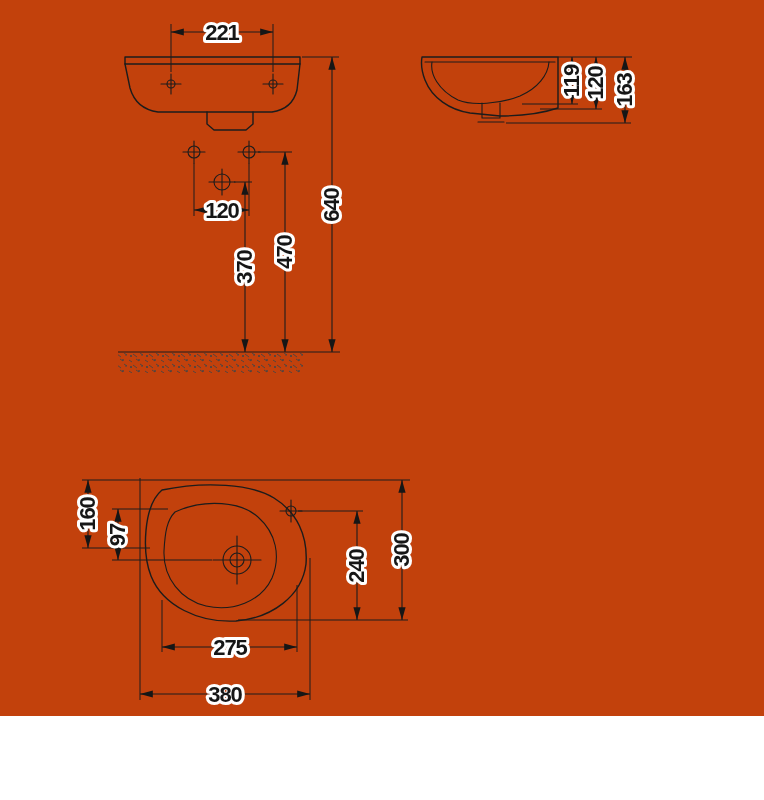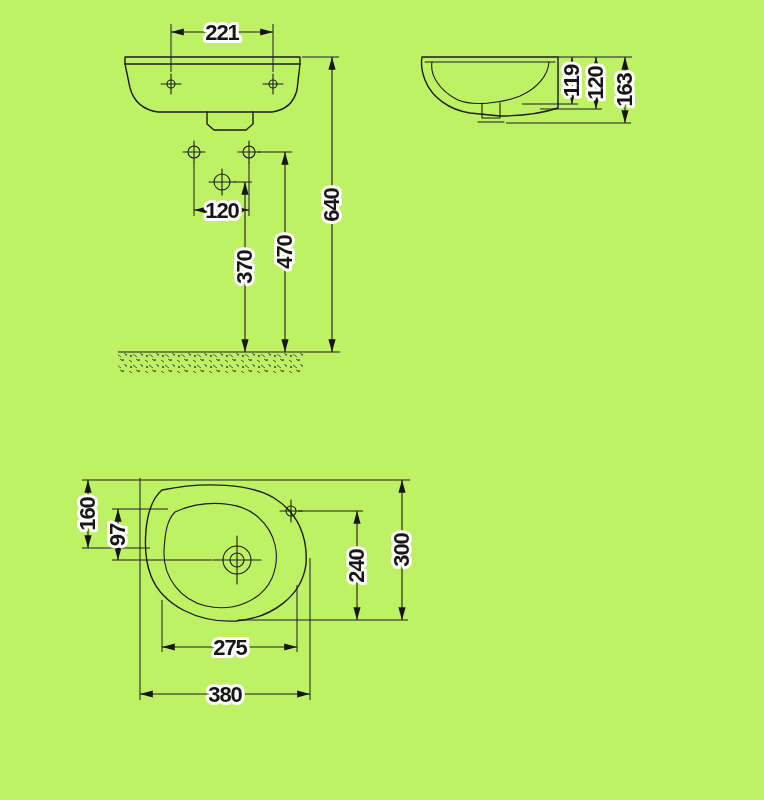--- a/index.html
+++ b/index.html
@@ -1,16 +1,16 @@
 <!DOCTYPE html>
 <html><head>
 <meta charset="utf-8">
 <style>
   html,body{margin:0;padding:0;background:#ffffff;}
-  .canvas{width:764px;height:800px;background:#bef264;position:relative;overflow:hidden;}
+  .canvas{width:764px;height:716px;background:#c2410c;position:relative;overflow:hidden;}
   svg{display:block;}
   .outline{fill:none;stroke:#1c1c1c;stroke-width:1.4;stroke-linejoin:round;stroke-linecap:round;}
   .thin{fill:none;stroke:#1c1c1c;stroke-width:1.1;stroke-linejoin:round;stroke-linecap:round;}
   .ext{fill:none;stroke:#1c1c1c;stroke-width:1;}
   .dimline{fill:none;stroke:#1c1c1c;stroke-width:1.1;}
   .dimtxt{
     font-family:"Liberation Sans", sans-serif;
     font-size:22px;font-weight:700;letter-spacing:-1px;
     fill:#161616;text-anchor:middle;
     paint-order:stroke;stroke:#ffffff;stroke-width:6px;stroke-linejoin:round;

